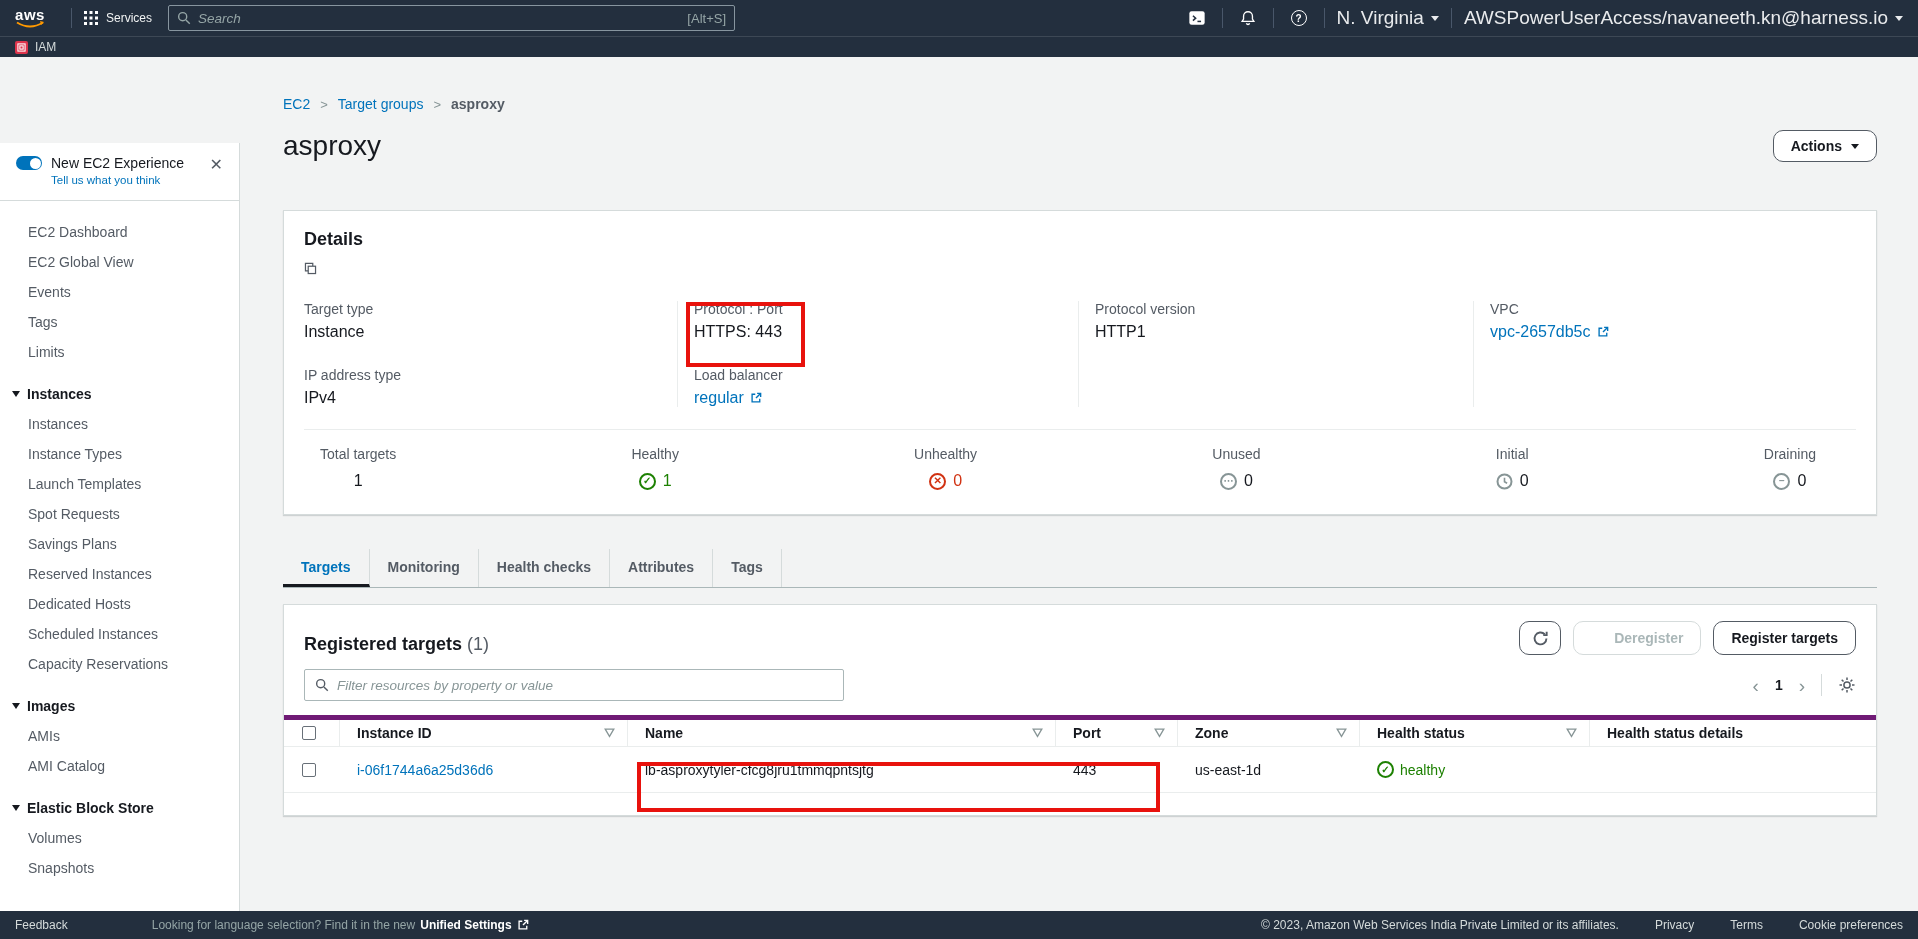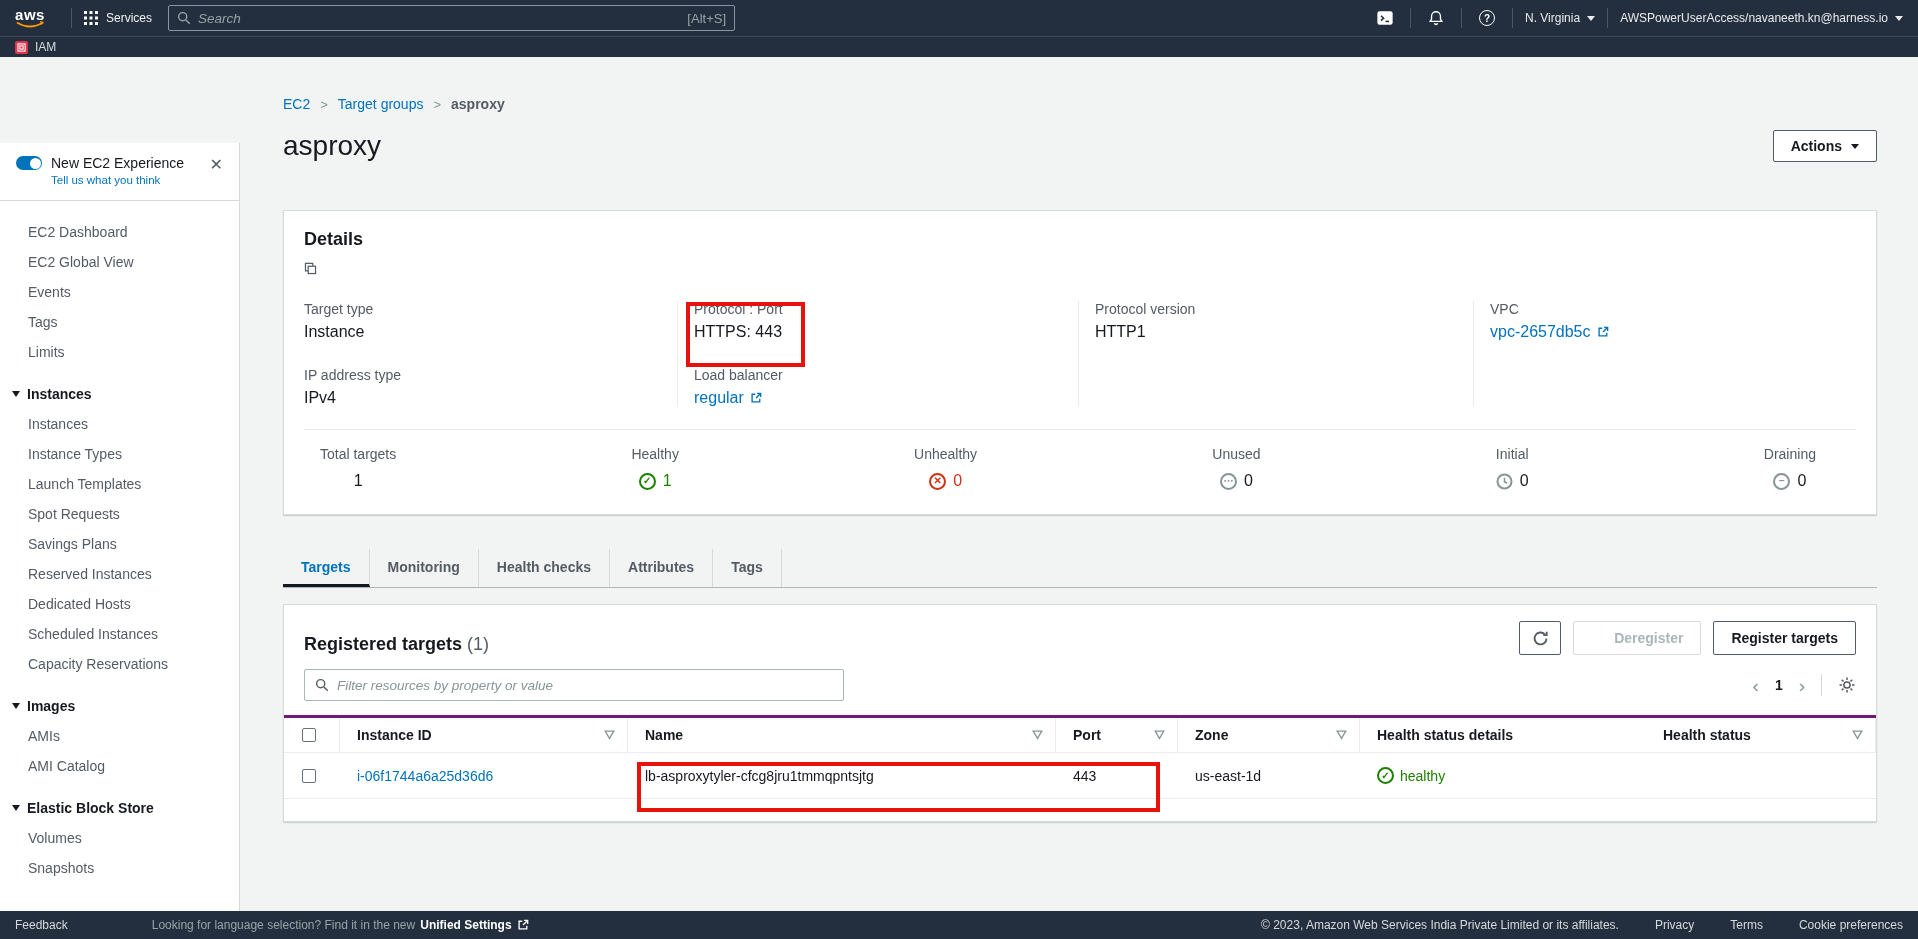--- a/index.html
+++ b/index.html
@@ -18,21 +18,21 @@
   .searchbox { margin-left:16px; width:567px; height:26px; border:1px solid #87959f; border-radius:2px;
                display:flex; align-items:center; padding:0 8px; gap:7px; background:#232f3e; }
   .searchbox input { flex:1; background:transparent; border:none; outline:none; color:#d5dbdb;
                      font-style:italic; font-size:13.5px; font-family:"Liberation Sans",sans-serif; }
   .searchbox input::placeholder { color:#95a5a6; }
   .search-shortcut { color:#95a5a6; font-size:13px; }
   .tb-right { margin-left:auto; display:flex; align-items:center; }
   .tb-icon { display:flex; align-items:center; justify-content:center; width:26px; height:26px; cursor:pointer; }
   .help-circle { width:16px; height:16px; border:1.5px solid #fff; border-radius:50%; display:flex;
                  align-items:center; justify-content:center; font-size:10px; font-weight:bold; color:#fff; }
-  .tb-label { font-size:12px; color:#e9ebed; display:flex; align-items:center; gap:7px; cursor:pointer; white-space:nowrap; }
+  .tb-label { font-size:19px; color:#e9ebed; display:flex; align-items:center; gap:7px; cursor:pointer; white-space:nowrap; }
   .caret-w { width:0; height:0; border-left:4px solid transparent; border-right:4px solid transparent; border-top:5px solid #e9ebed; }
   .favbar { height:21px; background:#232f3e; border-top:1px solid rgba(255,255,255,.12);
             display:flex; align-items:center; padding:0 15px; }
   .fav-item { display:flex; align-items:center; gap:7px; color:#d5dbdb; font-size:12px; cursor:pointer; }
   .iam-chip { width:13px; height:13px; background:#dd344c; border-radius:2px; display:flex; align-items:center; justify-content:center; }
   
   .page { display:flex; height:854px; }
   .sidebar { width:240px; position:relative; flex:0 0 240px; }
   .side-panel { position:absolute; top:86px; left:0; right:0; bottom:0; background:#fff; border-right:1px solid #d5dbdb; overflow:hidden; }
   .banner { padding:12px 14px 10px 16px; border-bottom:1px solid #d5dbdb; position:relative; height:58px; }
@@ -48,21 +48,21 @@
                 font-weight:bold; color:#16191f; cursor:pointer; font-size:14px; }
   .tri-down { width:0; height:0; border-left:4.5px solid transparent; border-right:4.5px solid transparent; border-top:6px solid #16191f; }
   
   .main { flex:1; padding:39px 41px 0 43px; overflow:hidden; }
   .breadcrumb { display:flex; align-items:center; gap:10px; font-size:14px; }
   .breadcrumb a { color:#0073bb; text-decoration:none; cursor:pointer; }
   .crumb-sep { color:#879596; font-size:13px; }
   .crumb-current { color:#545b64; font-weight:bold; }
   .title-row { margin-top:14px; display:flex; align-items:center; justify-content:space-between; height:40px; }
   h1 { font-size:28px; font-weight:normal; color:#16191f; }
-  .btn { background:#fff; border:1px solid #545b64; border-radius:2px; font-family:"Liberation Sans",sans-serif;
+  .btn { background:#fff; border:1px solid #545b64; border-radius:10px; font-family:"Liberation Sans",sans-serif;
          font-size:14px; font-weight:bold; color:#16191f; padding:7px 17px; cursor:pointer; display:inline-flex; align-items:center; gap:9px; }
   .caret-d { width:0; height:0; border-left:4.5px solid transparent; border-right:4.5px solid transparent; border-top:5.5px solid #16191f; }
   .card { margin-top:44px; background:#fff; border:1px solid #d5dbdb; box-shadow:0 1px 1px rgba(0,28,36,.15); }
   .card.details { padding:18px 20px 20px; }
   h2 { font-size:18px; font-weight:bold; color:#16191f; }
   .count { font-weight:normal; color:#545b64; }
   .arn-row { margin-top:12px; display:flex; align-items:center; gap:7px; font-size:13px; color:#414750; }
   .copy-btn { cursor:pointer; display:flex; }
   .fields { margin-top:26px; display:grid; grid-template-columns:373px 401px 395px 1fr; }
   .fcol { padding-right:18px; }
@@ -94,21 +94,21 @@
   .rt-filter-row { display:flex; justify-content:space-between; align-items:center; padding:14px 20px 0; }
   .filter { width:540px; height:32px; border:1px solid #aab7b8; border-radius:2px; display:flex; align-items:center; gap:8px; padding:0 10px; background:#fff; }
   .filter input { flex:1; border:none; outline:none; font-style:italic; font-size:13.5px; color:#545b64; font-family:"Liberation Sans",sans-serif; }
   .filter input::placeholder { color:#879596; }
   .pager { display:flex; align-items:center; gap:16px; }
   .pg-arrow { color:#879596; font-size:19px; cursor:pointer; line-height:1; }
   .pg-num { font-weight:bold; font-size:14px; color:#16191f; cursor:pointer; }
   .pg-div { width:1px; height:22px; background:#d5dbdb; }
   
   .table { margin-top:14px; }
-  .thead { display:flex; align-items:flex-end; border-top:3px solid #701a75; border-bottom:1px solid #eaeded; height:38px; font-weight:bold; }
+  .thead { display:flex; align-items:flex-end; border-top:5px solid #701a75; border-bottom:1px solid #eaeded; height:32px; font-weight:bold; }
   .trow  { display:flex; align-items:center; height:46px; border-bottom:1px solid #eaeded; position:relative; }
   .cell { display:flex; align-items:center; padding:0 12px 0 17px; height:100%; }
   .thead .cell { justify-content:space-between; border-right:1px solid #eaeded; }
   .c-check { width:56px; flex:0 0 56px; padding-left:18px; }
   .c-id { width:288px; flex:0 0 288px; }
   .c-name { width:428px; flex:0 0 428px; }
   .c-port { width:122px; flex:0 0 122px; }
   .c-zone { width:182px; flex:0 0 182px; }
   .c-health { width:230px; flex:0 0 230px; }
   .c-details { flex:1; border-right:none !important; }
@@ -458,30 +458,30 @@
               </span>
           </div>
           <div class="cell c-zone">
             <span>Zone</span>
             <span class="funnel">
                 <svg width="11" height="10" viewBox="0 0 11 10" fill="none" stroke="#879596" stroke-width="1.3">
                   <path d="M1.2 1.2h8.6L5.5 8.4z"></path>
                 </svg>
               </span>
           </div>
-          <div class="cell c-details">
-            <span>Health status details</span>
-          </div>
           <div class="cell c-health">
             <span>Health status</span>
             <span class="funnel">
                 <svg width="11" height="10" viewBox="0 0 11 10" fill="none" stroke="#879596" stroke-width="1.3">
                   <path d="M1.2 1.2h8.6L5.5 8.4z"></path>
                 </svg>
               </span>
+          </div>
+          <div class="cell c-details">
+            <span>Health status details</span>
           </div>
         </div>
         <div class="trow">
           <div class="cell c-check">
               <input type="checkbox" style="">
             </div>
           <div class="cell c-id">
               <a class="link">i-06f1744a6a25d36d6</a>
             </div>
           <div class="cell c-name">

